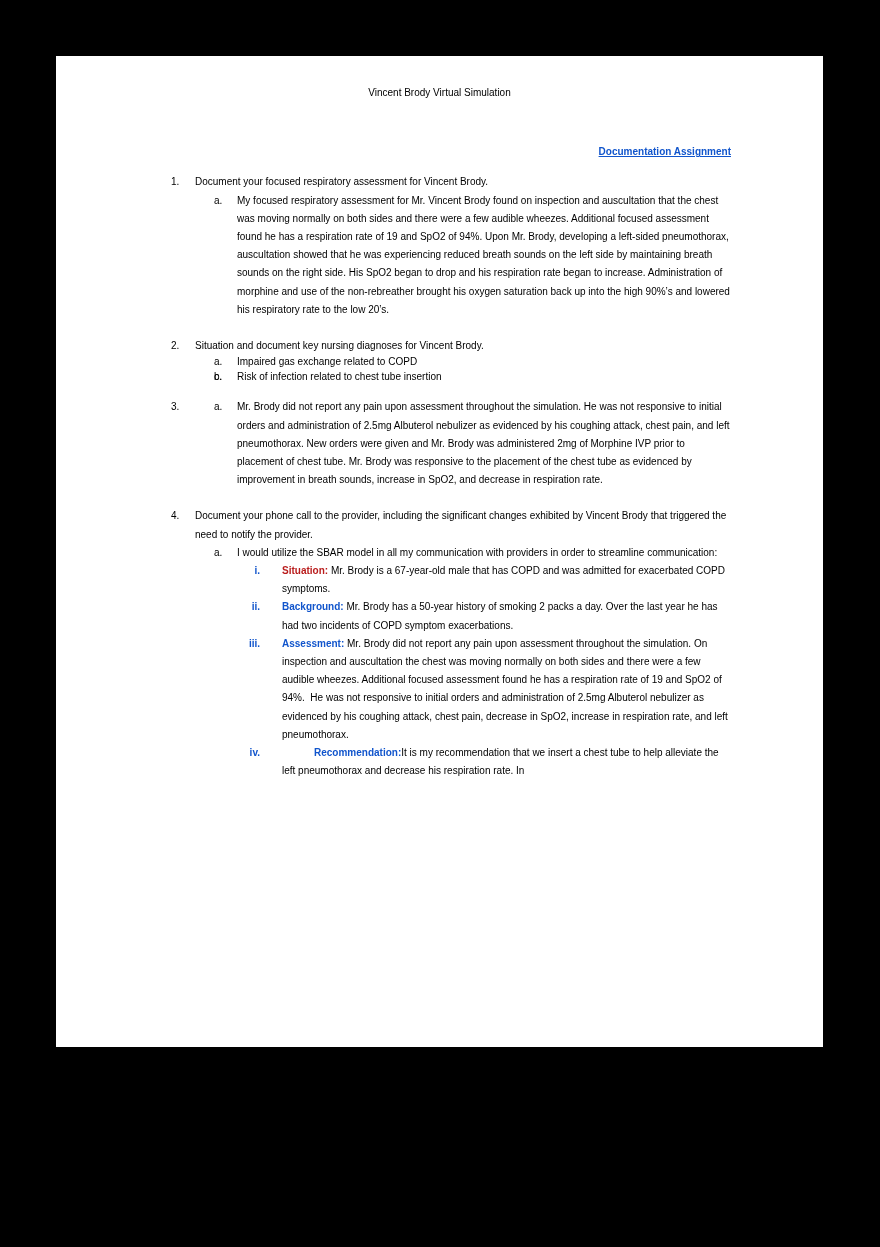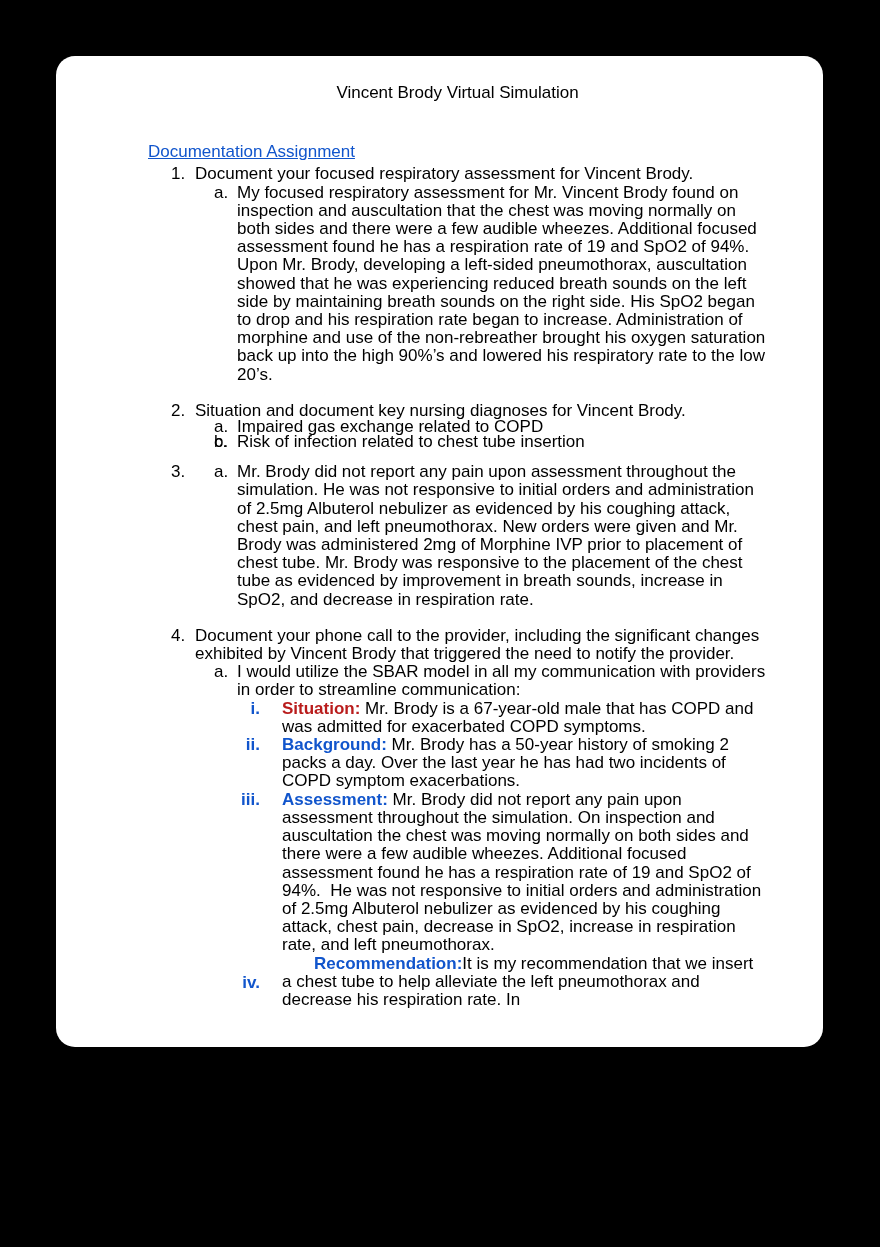--- a/index.html
+++ b/index.html
@@ -9,35 +9,35 @@
     position: relative;
     font-family: "Liberation Sans", "DejaVu Sans", sans-serif;
     overflow: hidden;
   }
   .page {
     position: absolute;
     left: 56px; top: 56px;
     width: 767px; height: 991px;
     background: #ffffff;
     box-sizing: border-box;
-    padding: 28px 56px 0 92px;
+    padding: 28px 92px 0 92px;
     color: #000000;
-    font-size: 17px;
+    font-size: 10px;
     line-height: 18.2px;
-    border-radius: 19px;
   }
   .doc-title {
     text-align: center;
     white-space: pre-wrap;
   }
   .doc-heading {
     margin-top: 41px;
-    margin-bottom: 4px;
-    font-weight: normal;
+    margin-bottom: 12px;
+    font-weight: bold;
     text-decoration: underline;
+    text-align: right;
   }
   .row { position: relative; }
   .l1 { padding-left: 47px; }
   .l1 > .mk { position: absolute; left: 23px; top: 0; }
   .l2 { padding-left: 89px; }
   .l2 > .mk { position: absolute; left: 66px; top: 0; }
   .l3 { padding-left: 134px; }
   .l3 > .mk {
     position: absolute; left: 76px; top: 0;
     width: 36px; text-align: right;
@@ -65,15 +65,15 @@
       <div class="row l2 tight"><span class="mk">c.</span><span class="tx">Risk of infection related to chest tube insertion</span></div>
       <div class="gap-sm"></div>
       <div class="row l1"><span class="mk">3.</span></div>
       <div class="row l2"><span class="mk">a.</span><span class="tx">Mr. Brody did not report any pain upon assessment throughout the simulation. He was not responsive to initial orders and administration of 2.5mg Albuterol nebulizer as evidenced by his coughing attack, chest pain, and left pneumothorax. New orders were given and Mr. Brody was administered 2mg of Morphine IVP prior to placement of chest tube. Mr. Brody was responsive to the placement of the chest tube as evidenced by improvement in breath sounds, increase in SpO2, and decrease in respiration rate.</span></div>
       <div class="gap"></div>
       <div class="row l1"><span class="mk">4.</span><span class="tx">Document your phone call to the provider, including the significant changes exhibited by Vincent Brody that triggered the need to notify the provider.</span></div>
       <div class="row l2"><span class="mk">a.</span><span class="tx">I would utilize the SBAR model in all my communication with providers in order to streamline communication:</span></div>
       <div class="row l3"><span class="mk" style="color: rgb(17, 85, 204);">i.</span><span class="lbl" style="color: #b91c1c;">Situation:</span><span class="tx"> Mr. Brody is a 67-year-old male that has COPD and was admitted for exacerbated COPD symptoms.</span></div>
       <div class="row l3"><span class="mk" style="color: rgb(17, 85, 204);">ii.</span><span class="lbl" style="color: rgb(17, 85, 204); text-align: center;">Background:</span><span class="tx"> Mr. Brody has a 50-year history of smoking 2 packs a day. Over the last year he has had two incidents of COPD symptom exacerbations.</span></div>
       <div class="row l3"><span class="mk" style="color: rgb(17, 85, 204);">iii.</span><span class="lbl" style="color: rgb(17, 85, 204);">Assessment:</span><span class="tx"> Mr. Brody did not report any pain upon assessment throughout the simulation. On inspection and auscultation the chest was moving normally on both sides and there were a few audible wheezes. Additional focused assessment found he has a respiration rate of 19 and SpO2 of 94%.  He was not responsive to initial orders and administration of 2.5mg Albuterol nebulizer as evidenced by his coughing attack, chest pain, decrease in SpO2, increase in respiration rate, and left pneumothorax.</span></div>
-      <div class="row l3"><span class="mk" style="color: rgb(17, 85, 204); margin-top: 19px;">iv.</span><span class="lbl" style="color: rgb(17, 85, 204); margin-left: 32px;">Recommendation:</span><span class="tx">It is my recommendation that we insert a chest tube to help alleviate the left pneumothorax and decrease his respiration rate. In</span></div>
+      <div class="row l3"><span class="mk" style="color: rgb(17, 85, 204);">iv.</span><span class="lbl" style="color: rgb(17, 85, 204); margin-left: 32px;">Recommendation:</span><span class="tx">It is my recommendation that we insert a chest tube to help alleviate the left pneumothorax and decrease his respiration rate. In</span></div>
     </div>
 </div>
 
 </body></html>

